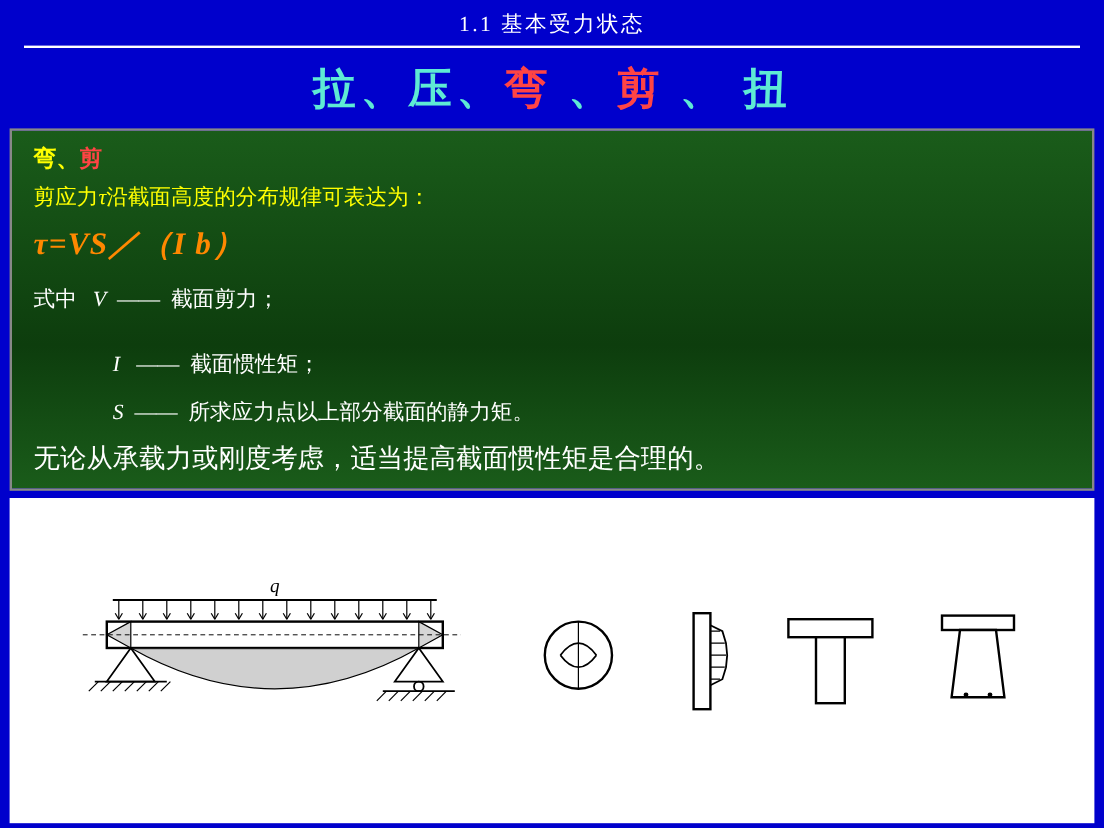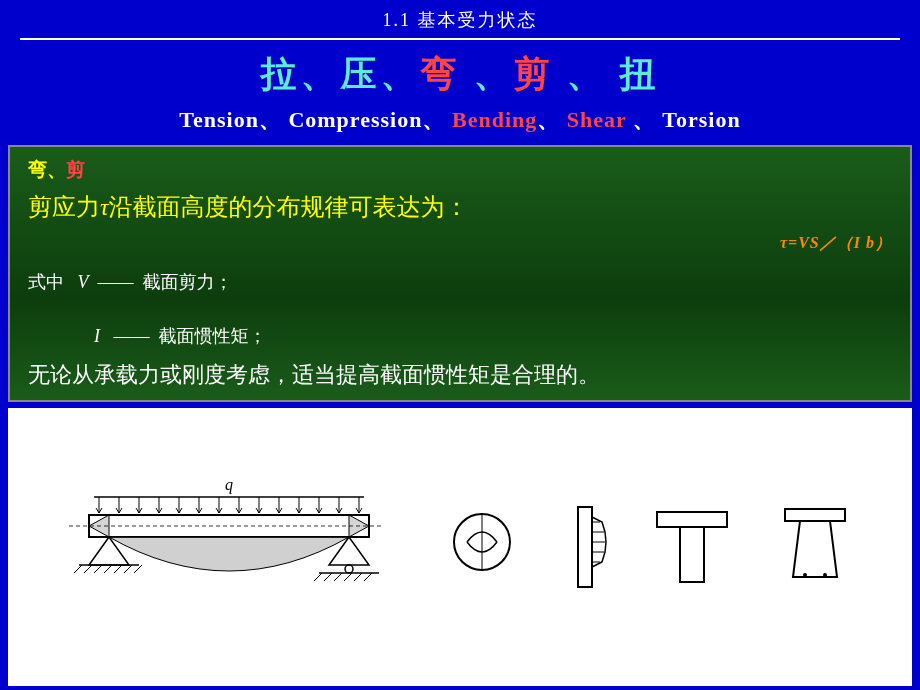--- a/index.html
+++ b/index.html
@@ -69,29 +69,29 @@
 
     .content-title {
       font-size: 19px;
       font-weight: bold;
       color: #ffff00;
       margin-bottom: 6px;
     }
     .content-title span.red { color: #ff4444; }
 
     .content-line {
-      font-size: 24px;
+      font-size: 18px;
       color: #ffff00;
       margin-bottom: 4px;
       line-height: 1.5;
     }
 
     .formula-line {
-      text-align: right;
-      font-size: 16px;
+      text-align: left;
+      font-size: 26px;
       color: #ff8800;
       font-style: italic;
       font-weight: bold;
       margin: 8px 0 10px 0;
       letter-spacing: 1px;
     }
 
     .term-table {
       font-size: 18px;
       color: white;
@@ -137,37 +137,35 @@
 
   <div class="header">
     <span>1.1  基本受力状态</span>
   </div>
   <div class="header-divider"></div>
 
   <div class="title-row">
     <span class="yellow">拉、压、</span><span class="red">弯</span><span class="yellow"> 、</span><span class="red">剪</span><span class="yellow"> 、 扭</span>
   </div>
 
-  <div class="subtitle-row">
-    <span class="white">Tension</span><span class="white">、  Compression、  </span><span class="red">Bending</span><span class="white">、  </span><span class="red">Shear</span><span class="white"> 、  </span><span class="white">Torsion</span>
-  </div>
 
   <div class="content-box">
     <div class="content-title">
       <span class="yellow">弯、</span><span class="red">剪</span>
     </div>
     <div class="content-line">
       剪应力<em>τ</em>沿截面高度的分布规律可表达为：
     </div>
     <div class="formula-line">
       <em>τ</em>=VS／（I b）
     </div>
     <div class="term-table">
       <div style="margin-left:-30px; color:white; font-size:18px; margin-bottom:18px;">式中&nbsp;&nbsp;&nbsp;<em style="color:white">V</em>&nbsp;&nbsp;——&nbsp;&nbsp;截面剪力；</div>
       <div style="color:white; font-size:18px; margin-bottom:4px;">&nbsp;&nbsp;&nbsp;&nbsp;&nbsp;&nbsp;&nbsp;&nbsp;<em style="color:white">I</em>&nbsp;&nbsp;&nbsp;——&nbsp;&nbsp;截面惯性矩；</div>
+      <div style="color:white; font-size:18px; margin-bottom:2px;">&nbsp;&nbsp;&nbsp;&nbsp;&nbsp;&nbsp;&nbsp;&nbsp;<em style="color:white">S</em>&nbsp;&nbsp;——&nbsp;&nbsp;所求应力点以上部分截面的静力矩。</div>
     </div>
     <div class="bottom-line">
       无论从承载力或刚度考虑，适当提高截面惯性矩是合理的。
     </div>
   </div>
 
   <div class="diagram-area">
 
     <svg width="330" height="145">
 

